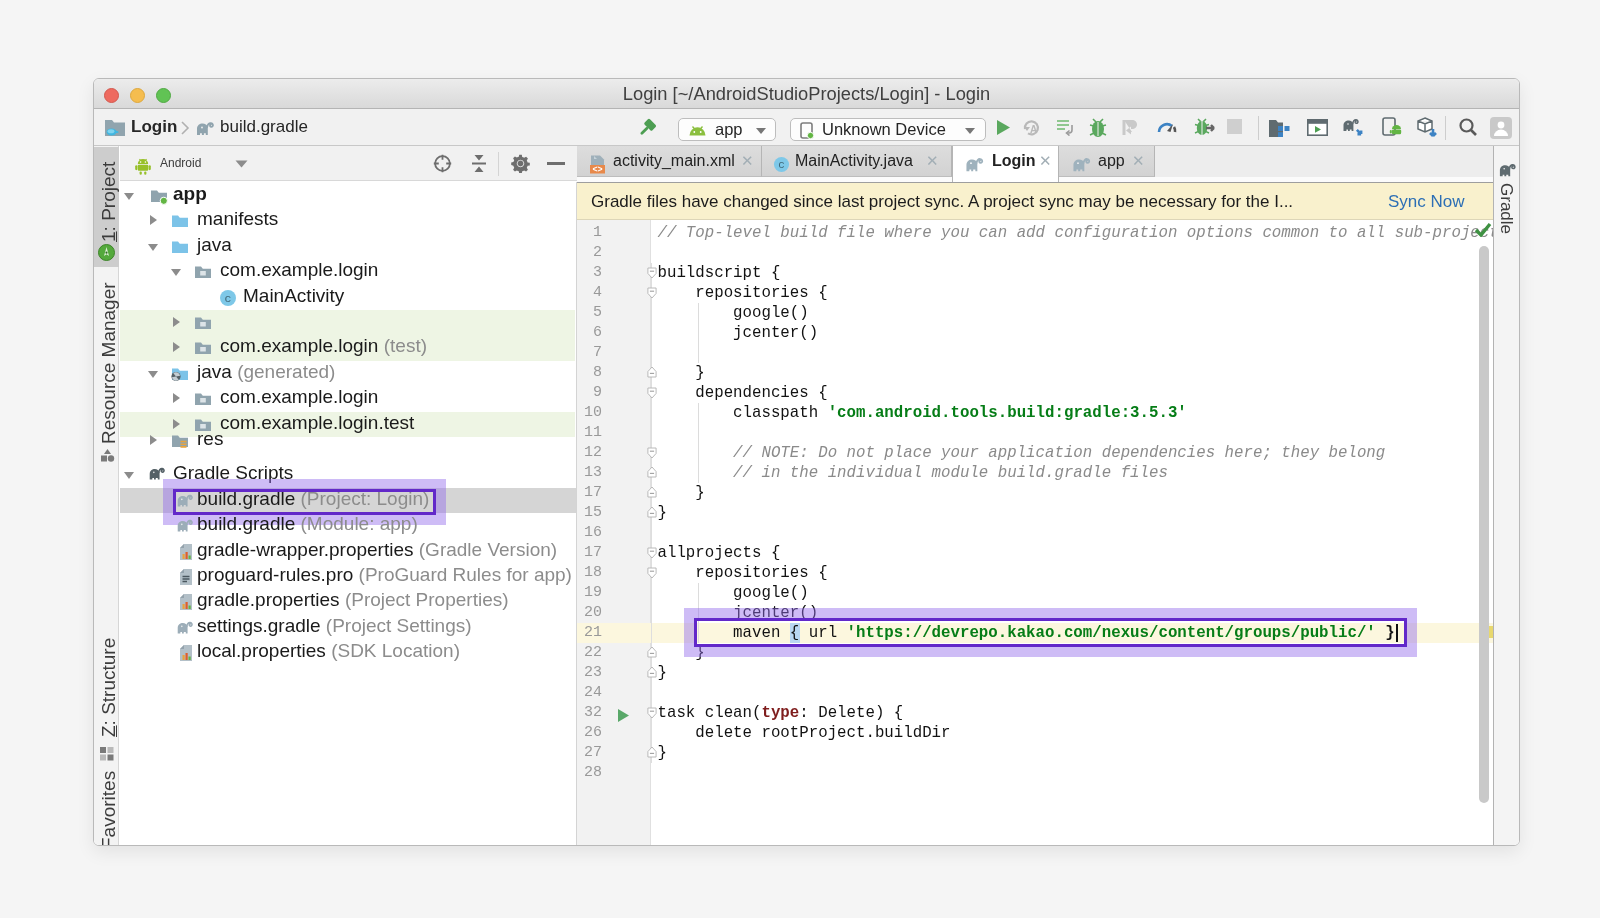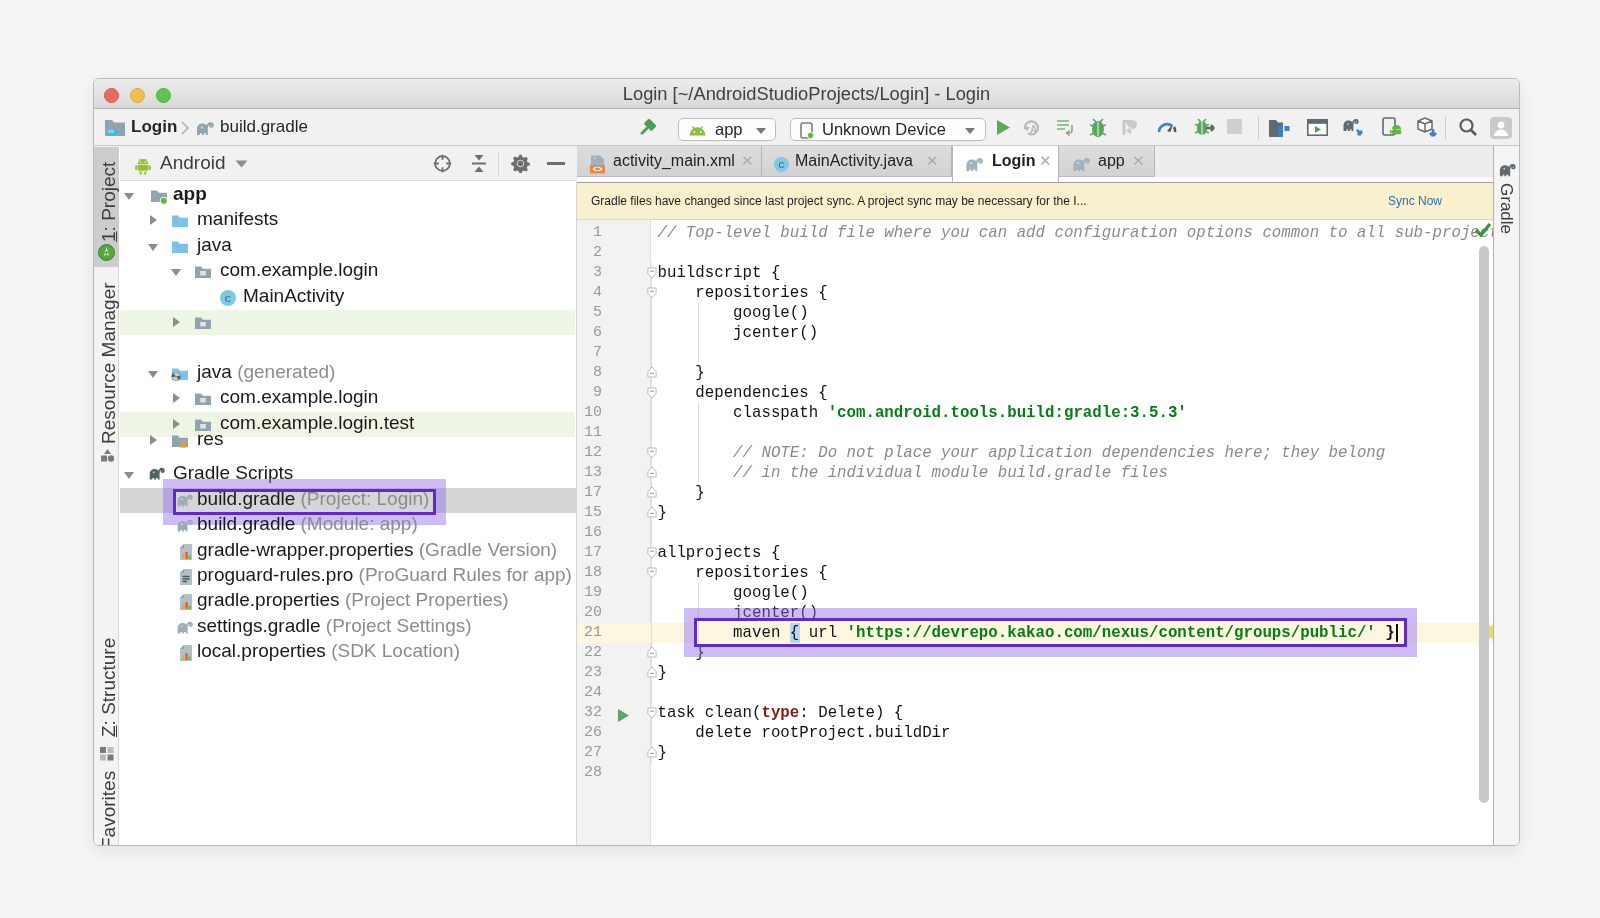--- a/index.html
+++ b/index.html
@@ -51,21 +51,21 @@
   #editor{position:absolute;left:483px;top:0;width:916px;height:701px;background:#fff;}
   #tabbar{position:absolute;left:0;top:0;width:916px;height:37px;
     background:linear-gradient(#ededed 0,#ededed 31px,#fbfbfb 31px,#fbfbfb 100%);
     border-bottom:1px solid #9e9e9e;}
   .tab{position:absolute;top:0;height:31px;background:linear-gradient(#dddddd,#d2d2d2);
     border-right:1px solid #b5b5b5;border-bottom:1px solid #bdbdbd;
     font-size:16px;color:#222;line-height:30px;}
   .tab.active{background:#fff;height:36px;border-bottom:none;}
   .tabx{color:#a2aeb5;font-size:15px;}
   #syncbar{position:absolute;left:0;top:37px;width:916px;height:37px;background:#f9f1cd;border-bottom:1px solid #ddd6b8;
-    font-size:12px;color:#1c1c1c;line-height:37px;}
+    font-size:17px;color:#1c1c1c;line-height:37px;}
   #synclink{color:#2d6fb5;}
   #codearea{position:absolute;left:0;top:74px;width:916px;height:627px;background:#fff;}
   #gutter{position:absolute;left:0;top:0;width:74px;height:627px;background:#f2f2f2;
     border-right:1px solid #e0e0e0;}
   .lnum{position:absolute;left:0;width:25px;text-align:right;height:20px;line-height:20px;
     font-family:"Liberation Mono",monospace;font-size:15px;color:#999;}
   .cline{position:absolute;left:80.5px;height:20px;line-height:20px;white-space:pre;
     font-family:"Liberation Mono",monospace;font-size:15.75px;color:#121212;}
   .cmt{color:#8a8a8a;font-style:italic;}
   .str{color:#067d17;font-weight:bold;}
@@ -251,21 +251,21 @@
               <rect x="0.2" y="7.2" width="2.2" height="5" rx="1.1"></rect>
               <rect x="13.6" y="7.2" width="2.2" height="5" rx="1.1"></rect>
               <rect x="2.8" y="6.8" width="10.4" height="6" rx="1"></rect>
               <rect x="4.6" y="13.4" width="2.2" height="3.4" rx="1.1"></rect>
               <rect x="9.2" y="13.4" width="2.2" height="3.4" rx="1.1"></rect>
             </g>
             <path d="M4.5,1.2 l1.6,2 M11.5,1.2 l-1.6,2" stroke="#97c02a" stroke-width="1.2"></path>
             <circle cx="5.6" cy="4" r="0.8" fill="#fff"></circle>
             <circle cx="10.4" cy="4" r="0.8" fill="#fff"></circle>
           </svg>
-        <div class="abs" style="left:40px;top:0;height:35px;line-height:34px;font-size:19px;color:#3c3c3c;">Android</div>
+        <div class="abs" style="left:40px;top:0;height:35px;line-height:34px;font-size:12px;color:#3c3c3c;">Android</div>
         <svg class="abs" style="left:115px;top:14px;" width="13" height="8" viewBox="0 0 13 8">
             <path d="M0.5,0.5 h12 l-6,7z" fill="#8c8c8c"></path>
           </svg>
         <svg class="abs" style="left:313px;top:8px;" width="19" height="19" viewBox="0 0 19 19">
             <circle cx="9.5" cy="9.5" r="7.4" fill="none" stroke="#6e6e6e" stroke-width="1.8"></circle>
             <path d="M9.5,0.8 v5 M9.5,13.2 v5 M0.8,9.5 h5 M13.2,9.5 h5" stroke="#6e6e6e" stroke-width="1.8"></path>
           </svg>
         <svg class="abs" style="left:350px;top:8px;" width="18" height="19" viewBox="0 0 18 19">
             <path d="M2,9.5 h14" stroke="#6e6e6e" stroke-width="1.8"></path>
             <path d="M4.5,1 h9 l-4.5,5.5z M4.5,18 h9 l-4.5,-5.5z" fill="#6e6e6e"></path>
@@ -313,20 +313,28 @@
             <text x="9" y="13" text-anchor="middle" font-size="11.5" font-family="Liberation Mono" fill="#3d6575">c</text>
           </svg>
           <div class="tlabel" style="left:123px;">MainActivity</div>
         </div>
       <div class="trow green" style="top:164px;">
           <div class="tarrow a-right" style="left:53px;"></div>
           <svg class="ticon" style="left:74px;" width="18" height="18" viewBox="0 0 18 18">
             <path d="M1,3.5 h6 l1.8,2.2 H17 V15 H1z" fill="#90a4ae"></path>
             <rect x="6.2" y="8" width="5.6" height="4.5" fill="#dde4e8"></rect>
           </svg>
+        </div>
+      <div class="trow green" style="top:189.4px;">
+          <div class="tarrow a-right" style="left:53px;"></div>
+          <svg class="ticon" style="left:74px;" width="18" height="18" viewBox="0 0 18 18">
+            <path d="M1,3.5 h6 l1.8,2.2 H17 V15 H1z" fill="#90a4ae"></path>
+            <rect x="6.2" y="8" width="5.6" height="4.5" fill="#dde4e8"></rect>
+          </svg>
+          <div class="tlabel" style="left:100px;">com.example.login <span class="dim">(test)</span></div>
         </div>
       <div class="trow" style="top:214.8px;">
           <div class="tarrow a-down" style="left:28px;"></div>
           <svg class="ticon" style="left:51px;" width="18" height="18" viewBox="0 0 18 18">
             <path d="M1,3.5 h6 l1.8,2.2 H17 V15 H1z" fill="#7cc3e8"></path>
             <g transform="translate(5,11.5)">
               <circle r="4.6" fill="#546066"></circle>
               <path d="M0,0 L0,-4.2 A4.2,4.2 0 0 1 3.6,-2.1z M0,0 L3.6,2.1 A4.2,4.2 0 0 1 -3.6,2.1z M0,0 L-3.6,-2.1 A4.2,4.2 0 0 1 0,-4.2z" fill="#c3cdd3" transform="rotate(20)"></path>
             </g>
           </svg>

